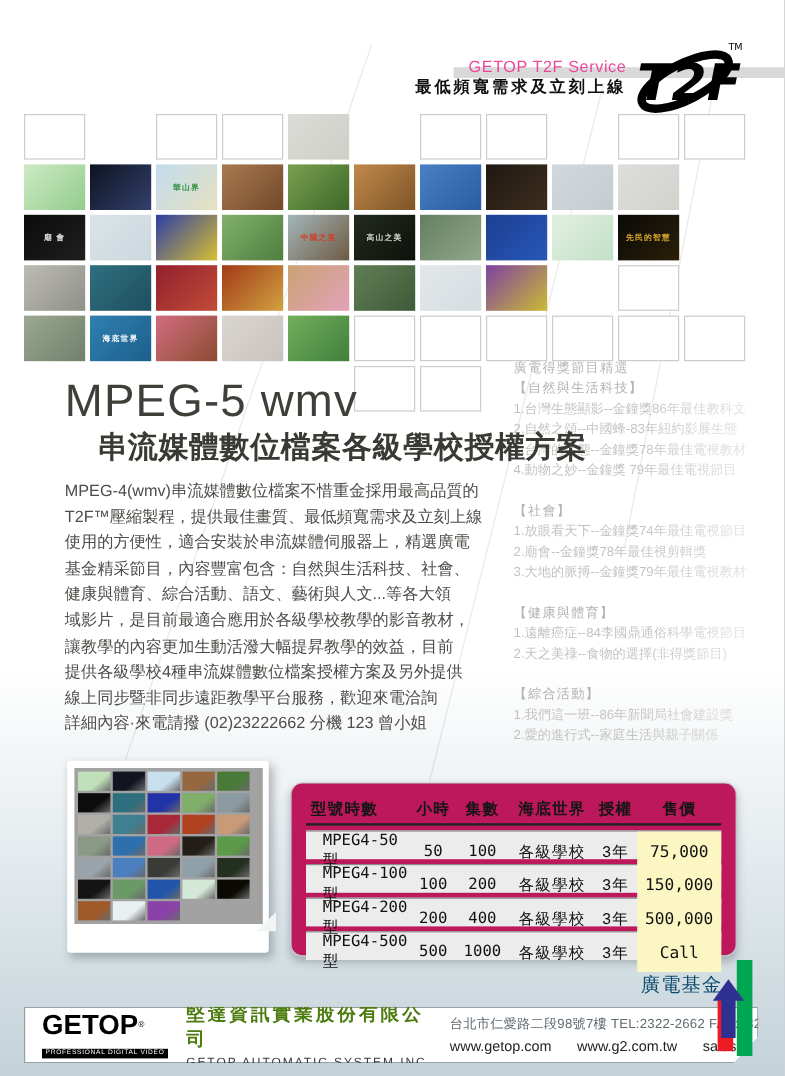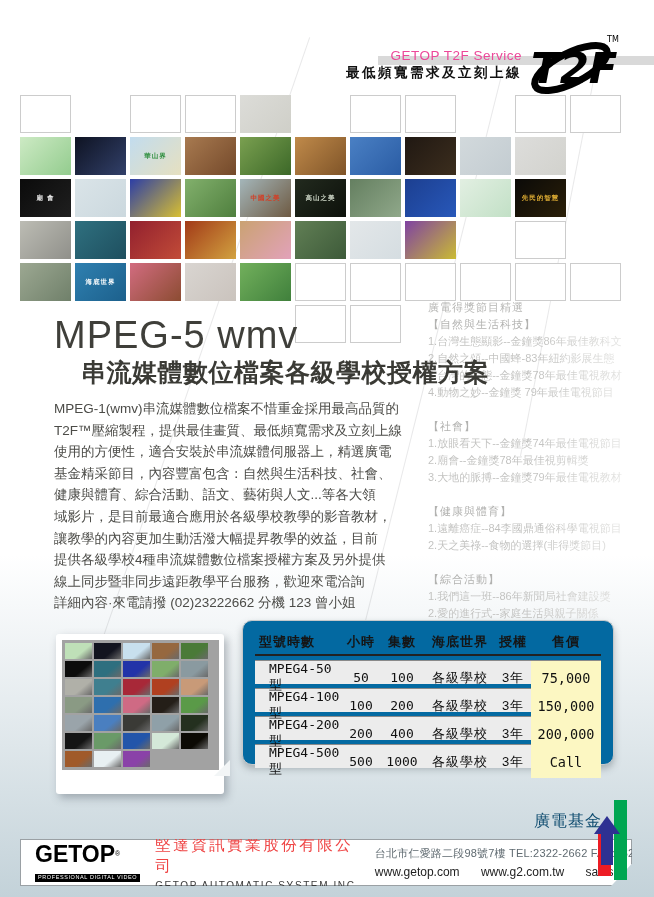--- a/index.html
+++ b/index.html
@@ -46,22 +46,22 @@
   
   #sheet{position:absolute;left:56px;top:634px;width:168px;height:160px;background:#ffffff;
      border-radius:3px;box-shadow:3px 4px 8px rgba(90,100,110,.45);z-index:2;}
   #sheet:after{content:"";position:absolute;right:-6px;bottom:18px;width:0;height:0;
      border-top:16px solid #f2f5f6;border-right:16px solid transparent;transform:rotate(180deg);}
   #collage{position:absolute;left:62px;top:640px;width:151px;padding:3px;background:#a2a2a2;z-index:3;}
   #collage-grid{display:grid;grid-template-columns:repeat(5,27px);gap:2px;}
   .cg-cell{width:27px;height:16px;}
 
   
-  #price-card{position:absolute;left:242px;top:620px;width:372px;height:145px;box-sizing:border-box;
-     background:#0369a1;border:1px solid #c6c9cb;border-radius:10px;
+  #price-card{position:absolute;left:242px;top:652px;width:372px;height:145px;box-sizing:border-box;
+     background:#be185d;border:1px solid #c6c9cb;border-radius:10px;
      box-shadow:0 4px 7px rgba(100,110,118,.45);padding:8px 12px;z-index:3;}
   #pt-head{display:grid;grid-template-columns:88px 36px 46px 70px 36px 70px;height:25px;
      align-items:center;border-bottom:2px solid #222;}
   .pt-hc{font-size:13px;font-weight:bold;color:#151515;letter-spacing:1px;text-align:center;}
   .pt-hc.c0{text-align:left;padding-left:4px;}
   .pt-row{display:grid;grid-template-columns:88px 36px 46px 70px 36px 70px;height:23px;
      margin-top:4px;background:#ececec;border-top:1px solid #8a8a8a;align-items:center;}
   .pt-c{font-size:13px;color:#111;text-align:center;font-family:"DejaVu Sans Mono",monospace;}
   .pt-c.c0{text-align:left;padding-left:14px;}
   .pt-c.c3,.pt-c.c4{font-family:"Liberation Sans",sans-serif;letter-spacing:1px;}
@@ -70,21 +70,21 @@
 
   
   #footer-bar{position:absolute;left:20px;top:839px;width:612px;height:47px;box-sizing:border-box;
      background:#ffffff;border:1px solid #9aa0a4;display:flex;align-items:center;gap:15px;
      padding:0 14px;z-index:3;clip-path:polygon(0 0,100% 0,100% 52%,96.6% 100%,0 100%);}
   #getop-logo{line-height:1;}
   #getop-word{font-size:23px;font-weight:900;color:#000;letter-spacing:0;font-family:"Liberation Sans",sans-serif;}
   #getop-reg{font-size:7px;vertical-align:super;}
   #getop-tagline{display:inline-block;background:#000;color:#fff;font-size:5.5px;letter-spacing:.6px;
      padding:1px 3px;margin-top:1px;white-space:nowrap;}
-  #company-zh{font-size:15.5px;font-weight:normal;color:#ef4444;letter-spacing:2.5px;}
+  #company-zh{font-size:15.5px;font-weight:bold;color:#4d7c0f;letter-spacing:2.5px;}
   #company-en{font-size:10px;color:#3a3a3a;letter-spacing:1.6px;margin-top:3px;white-space:nowrap;}
   #addr-line{font-size:11px;color:#5f6a70;letter-spacing:.2px;white-space:nowrap;}
   #web-line{font-size:12px;color:#222;margin-top:4px;white-space:nowrap;}
   #web-line span{margin-right:18px;}
 
   
   #fund{position:absolute;left:528px;top:800px;width:120px;height:90px;z-index:4;}
   #fund-label{position:absolute;left:6px;top:11px;font-size:16px;font-weight:normal;color:#0c4a6e;
      letter-spacing:1px;}
   #fund-green{position:absolute;left:86px;top:0;width:13px;height:80px;background:#00a651;}
@@ -174,21 +174,21 @@
       <div class="cell e" style="left: 405px; top: 263px;"></div>
       <div class="cell e" style="left: 460px; top: 263px;"></div>
       <div class="cell e" style="left: 515px; top: 263px;"></div>
       <div class="cell e" style="left: 570px; top: 263px;"></div>
       <div class="cell e" style="left: 295px; top: 305px;"></div>
       <div class="cell e" style="left: 350px; top: 305px;"></div>
     </div>
 
   <div id="title1">MPEG-5 wmv</div>
   <div id="title2">串流媒體數位檔案各級學校授權方案</div>
-  <div id="intro">MPEG-1(wmv)串流媒體數位檔案不惜重金採用最高品質的
+  <div id="intro">MPEG-4(wmv)串流媒體數位檔案不惜重金採用最高品質的
 T2F™壓縮製程，提供最佳畫質、最低頻寬需求及立刻上線
 使用的方便性，適合安裝於串流媒體伺服器上，精選廣電
 基金精采節目，內容豐富包含：自然與生活科技、社會、
 健康與體育、綜合活動、語文、藝術與人文...等各大領
 域影片，是目前最適合應用於各級學校教學的影音教材，
 讓教學的內容更加生動活潑大幅提昇教學的效益，目前
 提供各級學校4種串流媒體數位檔案授權方案及另外提供
 線上同步暨非同步遠距教學平台服務，歡迎來電洽詢
 詳細內容·來電請撥 (02)23222662 分機 123 曾小姐</div>
 
@@ -281,21 +281,21 @@
           <div class="pt-c c3">各級學校</div>
           <div class="pt-c c4">3年</div>
           <div class="pt-c c5">150,000</div>
         </div>
         <div class="pt-row">
           <div class="pt-c c0">MPEG4-200型</div>
           <div class="pt-c c1">200</div>
           <div class="pt-c c2">400</div>
           <div class="pt-c c3">各級學校</div>
           <div class="pt-c c4">3年</div>
-          <div class="pt-c c5">200,000</div>
+          <div class="pt-c c5">500,000</div>
         </div>
         <div class="pt-row">
           <div class="pt-c c0">MPEG4-500型</div>
           <div class="pt-c c1">500</div>
           <div class="pt-c c2">1000</div>
           <div class="pt-c c3">各級學校</div>
           <div class="pt-c c4">3年</div>
           <div class="pt-c c5">Call</div>
         </div>
       </div>

